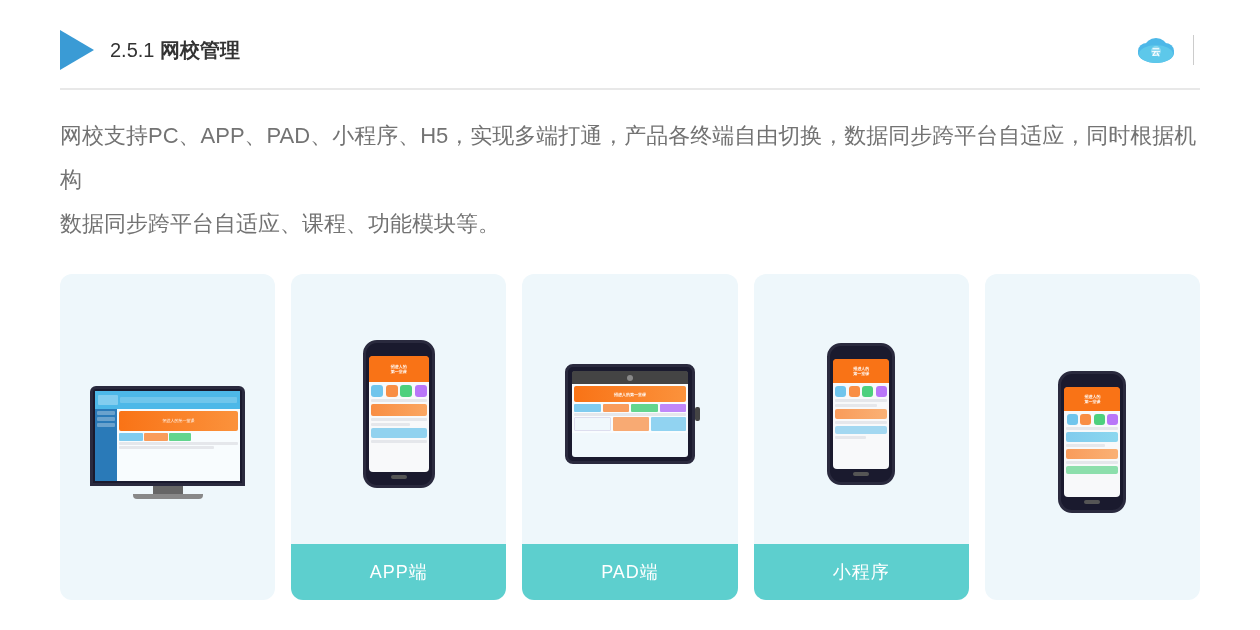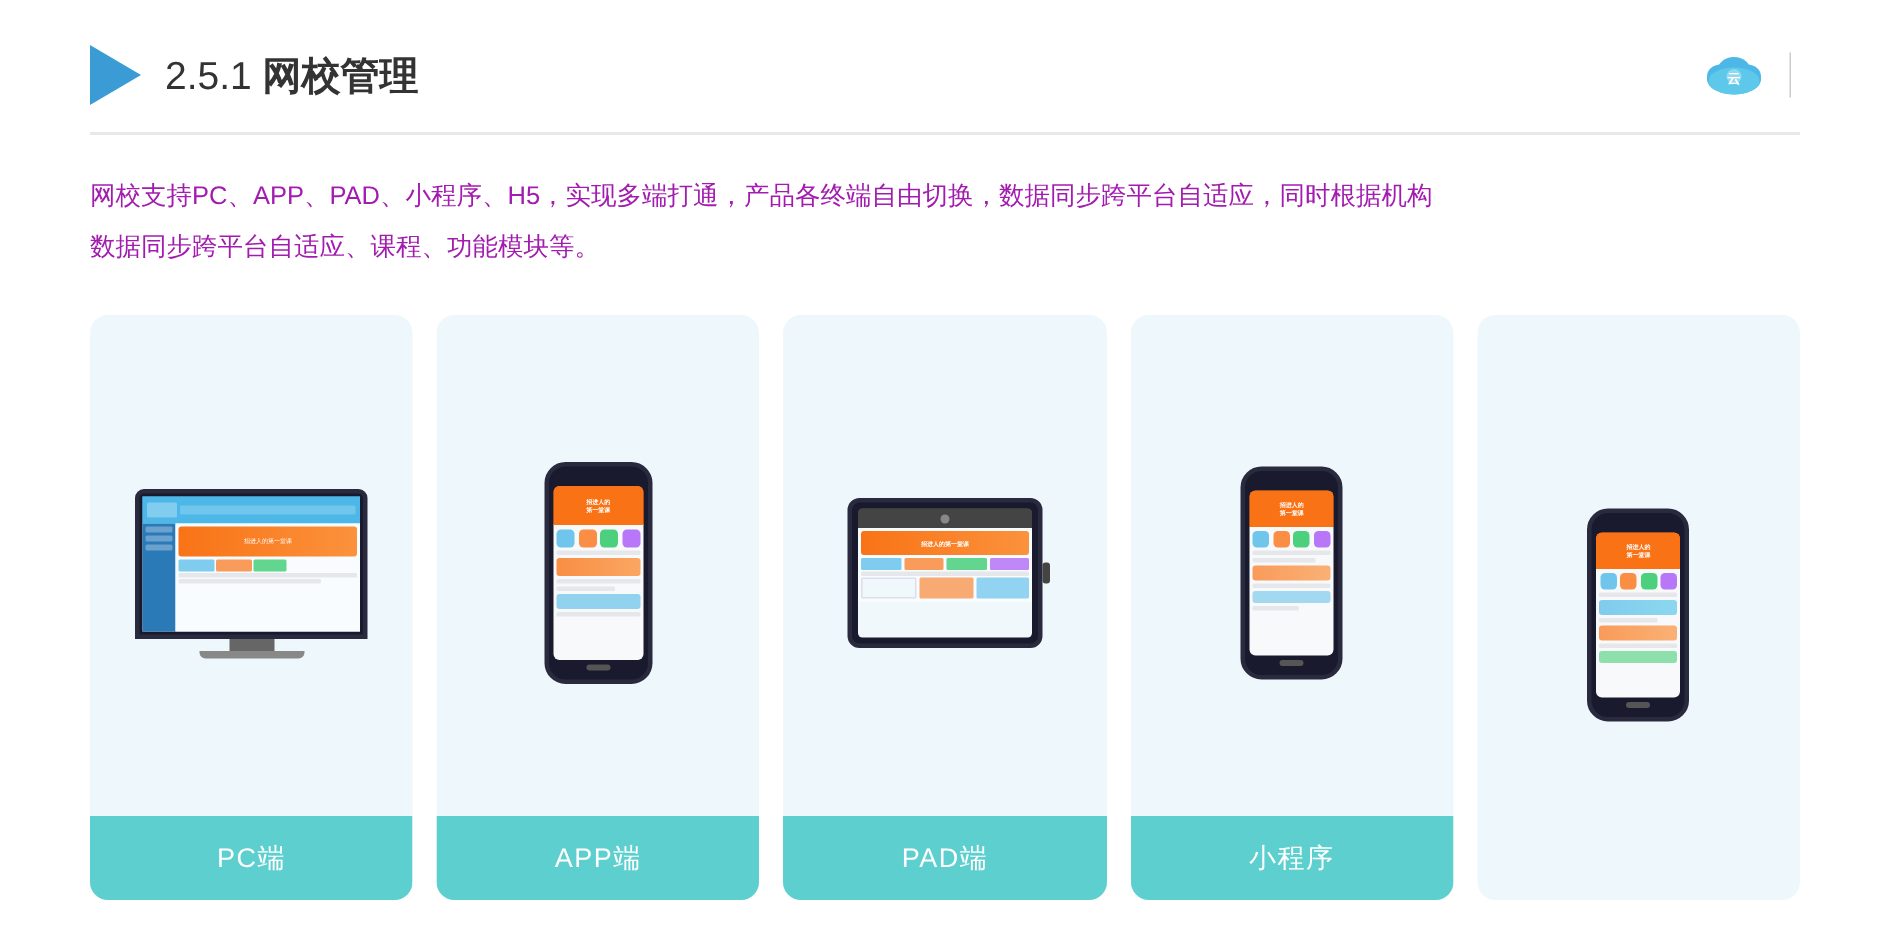--- a/index.html
+++ b/index.html
@@ -38,37 +38,37 @@
 
     .logo-arrow {
       width: 0;
       height: 0;
       border-top: 20px solid transparent;
       border-bottom: 20px solid transparent;
       border-left: 34px solid #3a9bd5;
     }
 
     .page-title {
-      font-size: 26px;
+      font-size: 20px;
       color: #333;
     }
 
     .page-title-number {
       font-weight: 400;
     }
 
     .page-title-main {
       font-weight: 700;
     }
 
     
     .description {
-      font-size: 17px;
+      font-size: 22px;
       line-height: 2;
-      color: #a21caf;
+      color: #737373;
       margin-bottom: 28px;
     }
 
     
     .cards-row {
       display: flex;
       gap: 16px;
       flex: 1;
       align-items: stretch;
     }
@@ -310,21 +310,20 @@
                   <div style="height:3px; background:#e5e7eb; border-radius:1px;"></div>
                   <div style="height:3px; background:#e5e7eb; border-radius:1px; width:80%;"></div>
                 </div>
               </div>
             </div>
           </div>
           <div class="pc-stand"></div>
           <div class="pc-base"></div>
         </div>
       </div>
-      <div class="card-label">PC端</div>
     </div>
 
     <div class="device-card" style="background:#eef7fb;">
       <div class="device-preview">
         <div class="phone-mockup">
           <div class="phone-notch"></div>
           <div class="phone-screen">
             <div style="height:26px; background:#f97316; display:flex; align-items:center; justify-content:center; padding:0 3px;">
               <div style="font-size:4px; color:white; text-align:center; font-weight:bold; line-height:1.3;">招进人的<br>第一堂课</div>
             </div>

